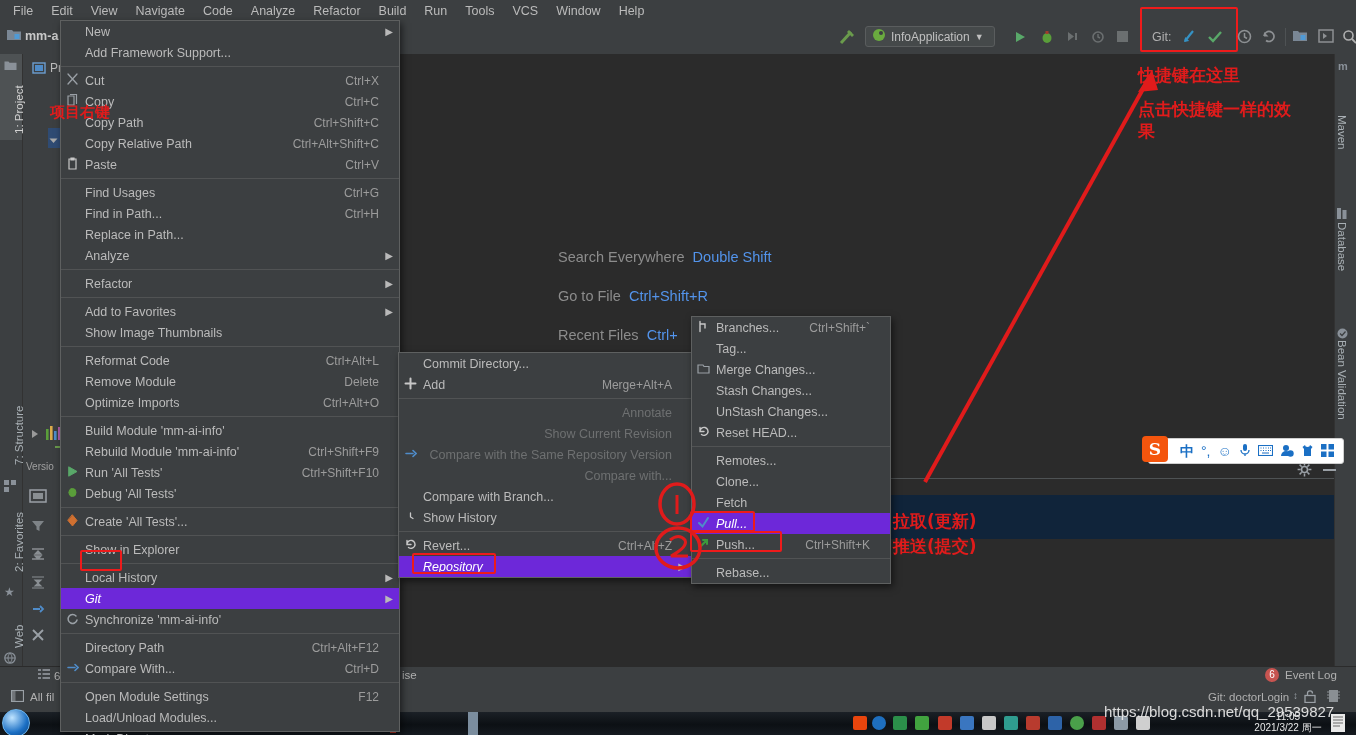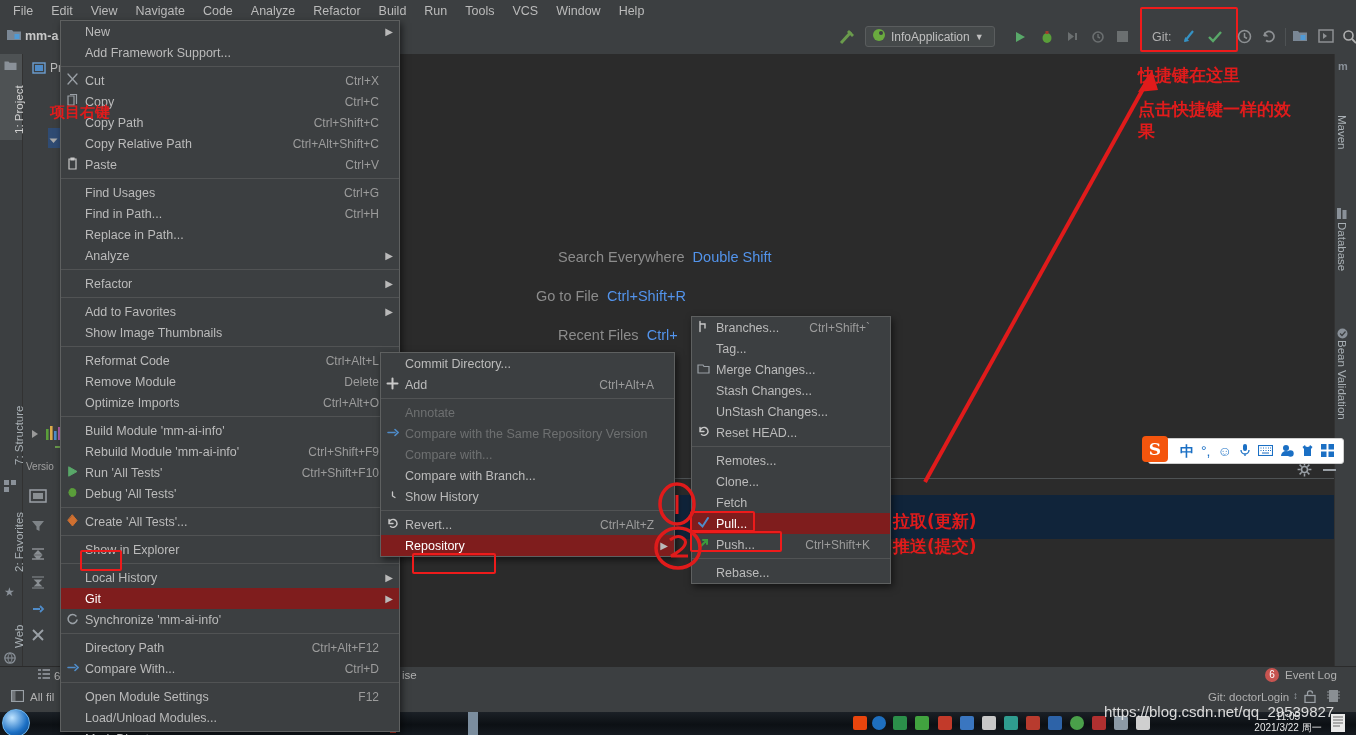--- a/index.html
+++ b/index.html
@@ -56,22 +56,22 @@
 
   
   .menu{position:absolute;background:#3c3f41;border:1px solid #5e6060;
         box-shadow:2px 3px 7px rgba(0,0,0,.55);padding:0;box-sizing:border-box;z-index:40;}
   .mrow{display:flex;align-items:center;height:21px;padding:0 6px 0 0;box-sizing:border-box;
         font-size:12.5px;color:#bbbbbb;white-space:nowrap;}
   .mrow .ic{width:22px;min-width:22px;text-align:center;font-size:12px;color:#9aa0a6;display:inline-block;}
   .mrow .lab{flex:1;padding-left:2px;}
   .mrow .sc{color:#9c9c9c;font-size:12px;padding-left:18px;}
   .mrow .arr{width:14px;text-align:right;color:#b9b9b9;font-size:10px;}
-  .mrow.sel{background:#7f1d1d;color:#ffffff;}
-  .mrow.dis,.mrow.dis .lab{color:#6e7071;}
+  .mrow.sel{background:#6d28d9;color:#ffffff;font-style:italic;}
+  .mrow.dis,.mrow.dis .lab{color:#6e7071;text-align:right;}
   .sep{height:1px;background:#515354;margin:3px 0;}
 
   
   .redbox{position:absolute;border:2.5px solid #ee1b1b;border-radius:2px;box-sizing:border-box;z-index:60;}
   .redtext{position:absolute;color:#e01b1b;font-size:17px;line-height:27px;white-space:pre;z-index:60;
            font-family:"DejaVu Sans","Liberation Sans",sans-serif;font-weight:bold;}
   .redtext.sm{font-size:15px;line-height:24px;}
   svg.anno{position:absolute;z-index:61;overflow:visible;}
 
   
@@ -221,21 +221,21 @@
         <circle cx="6.5" cy="6.5" r="4.5" fill="none" stroke="#b0b0b0" stroke-width="1.6"></circle>
         <path d="M10 10 L14 14" stroke="#b0b0b0" stroke-width="1.8"></path>
       </svg>
   </div>
 
   <div id="editor"></div>
   <div class="hint abs" style="left:558px;top:249px;">
     <span>Search Everywhere</span>
     &nbsp;<b>Double Shift</b>
   </div>
-  <div class="hint abs" style="left:536px;top:288px;">
+  <div class="hint abs" style="left:558px;top:288px;">
     <span>Go to File</span>
     &nbsp;<b>Ctrl+Shift+R</b>
   </div>
   <div class="hint abs" style="left:558px;top:327px;">
     <span>Recent Files</span>
     &nbsp;<b>Ctrl+</b>
   </div>
 
   <div id="treepanel">
     <div class="tree-row" style="top:4px;left:4px;">
@@ -582,38 +582,43 @@
         <span class="lab">Load/Unload Modules...</span>
         <span class="arr"></span>
       </div>
       <div class="mrow">
         <span class="ic"></span>
         <span class="lab">Mark Directory as</span>
         <span class="arr">▶</span>
       </div>
     </div>
 
-  <div class="menu" id="menu2" style="left:380px;top:352px;width:295px;">
+  <div class="menu" id="menu2" style="left:398px;top:352px;width:295px;">
       <div class="mrow">
         <span class="ic"></span>
         <span class="lab">Commit Directory...</span>
         <span class="arr"></span>
       </div>
       <div class="mrow">
         <span class="ic"><svg width="13" height="13" viewBox="0 0 13 13">
             <path d="M6.5 1.5v10 M1.5 6.5h10" stroke="#c8c8c8" stroke-width="2" fill="none" stroke-linecap="round"></path>
           </svg></span>
         <span class="lab">Add</span>
-        <span class="sc">Ctrl+Alt+A</span>
+        <span class="sc">Merge+Alt+A</span>
         <span class="arr"></span>
       </div>
       <div class="sep"></div>
       <div class="mrow dis">
         <span class="ic"></span>
         <span class="lab">Annotate</span>
+        <span class="arr"></span>
+      </div>
+      <div class="mrow dis">
+        <span class="ic"></span>
+        <span class="lab">Show Current Revision</span>
         <span class="arr"></span>
       </div>
       <div class="mrow dis">
         <span class="ic"><svg width="13" height="13" viewBox="0 0 13 13">
             <path d="M2 6.5h7 M9 3.5 l3 3 -3 3" stroke="#4f8cc9" stroke-width="1.6" fill="none" stroke-linecap="round"></path>
           </svg></span>
         <span class="lab">Compare with the Same Repository Version</span>
         <span class="arr"></span>
       </div>
       <div class="mrow dis">

